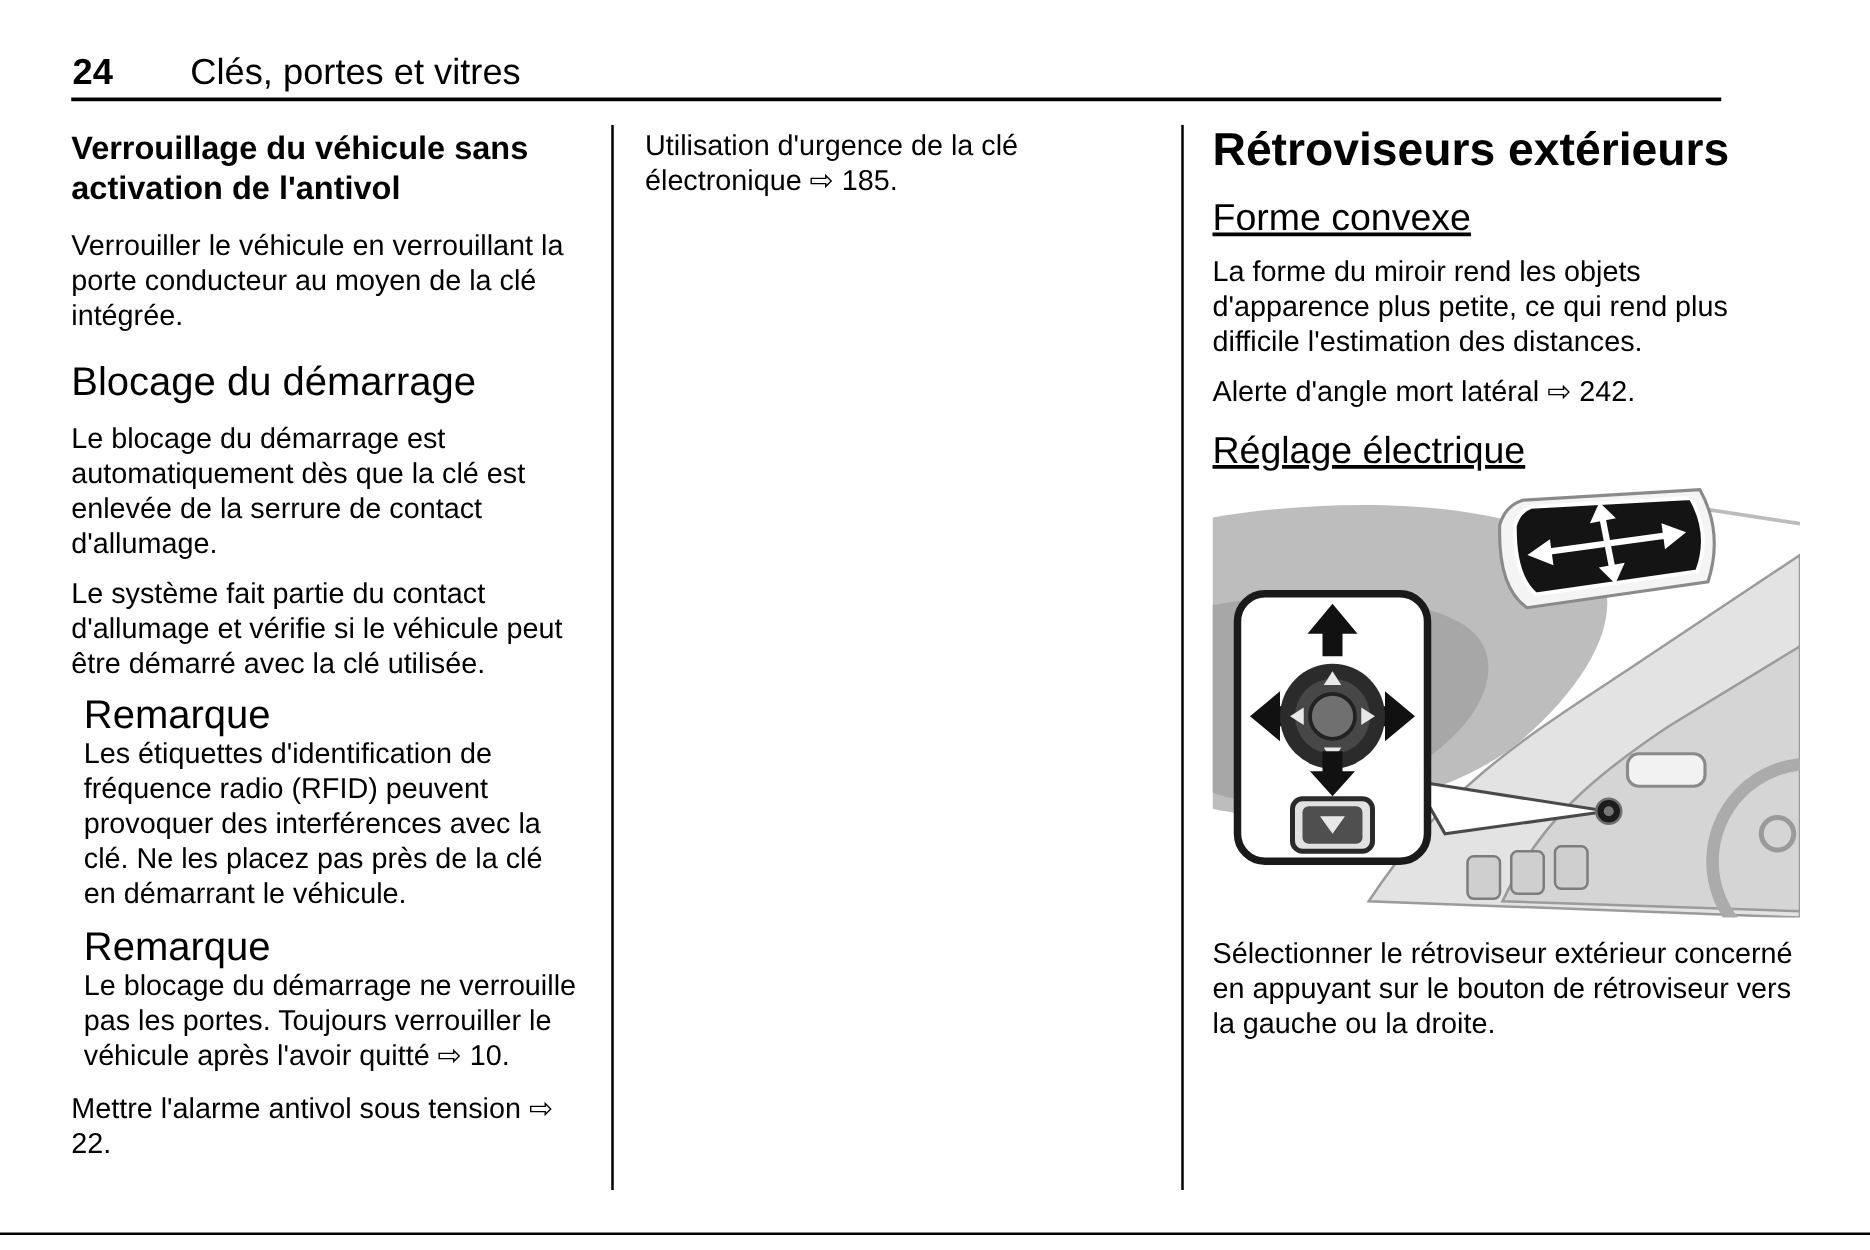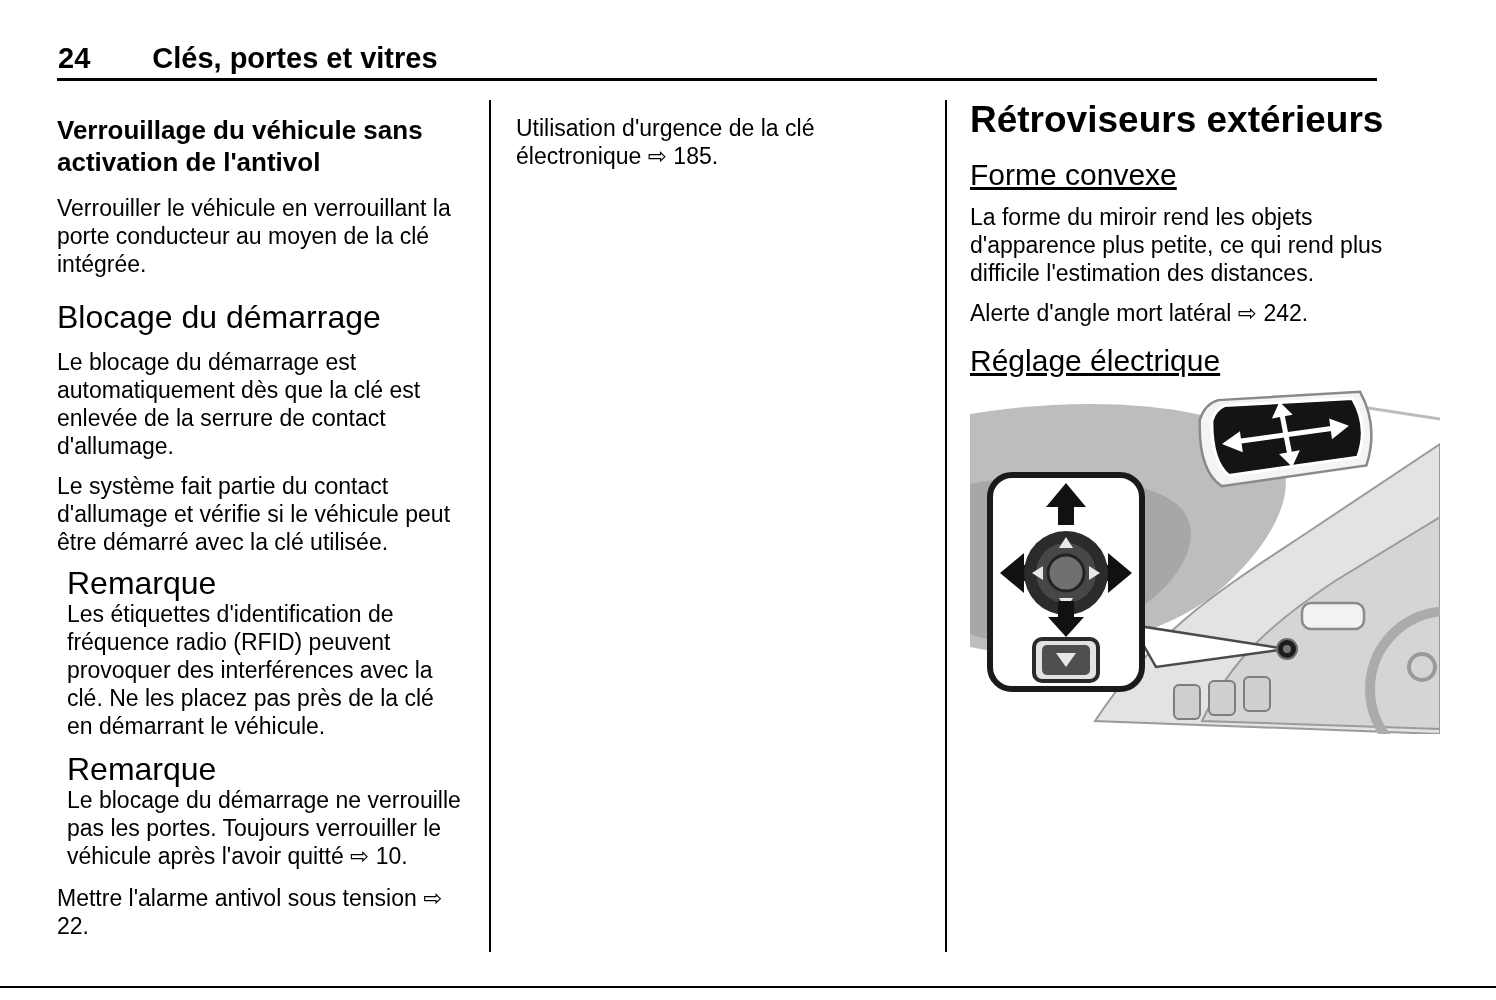--- a/index.html
+++ b/index.html
@@ -6,25 +6,25 @@
   html, body { margin: 0; padding: 0; }
   body {
     width: 1496px; height: 1000px;
     background: #ffffff; color: #000000;
     font-family: "Liberation Sans", "DejaVu Sans", sans-serif;
   }
   .page { position: relative; width: 1496px; height: 1000px; overflow: hidden; background:#fff; }
 
   .page-header { position: absolute; top: 42px; left: 58px; display: flex; align-items: baseline; }
   .page-number { font-size: 29px; font-weight: bold; }
-  .chapter-title { font-size: 29px; font-weight: bold; margin-left: 62px; }
+  .chapter-title { font-size: 29px; font-weight: normal; margin-left: 62px; }
   .header-rule { position: absolute; top: 78px; left: 57px; width: 1320px; height: 3px; background: #000; }
   .bottom-rule { position: absolute; left: 0; bottom: 12px; width: 100%; height: 2px; background: #000; }
 
-  .col { position: absolute; top: 114px; font-size: 23px; line-height: 28px; }
+  .col { position: absolute; top: 102px; font-size: 23px; line-height: 28px; }
   .col-left   { left: 57px;  width: 406px; }
   .col-middle { left: 516px; width: 420px; }
   .col-right  { left: 970px; width: 472px; top: 98px; }
 
   .divider { position: absolute; top: 100px; height: 852px; width: 2px; background: #000; }
   .divider-1 { left: 489px; }
   .divider-2 { left: 945px; }
 
   p { margin: 0 0 12px 0; }
   .h-small  { font-size: 26px; line-height: 32px; font-weight: bold;   margin: 0 0 16px 0; }
@@ -148,16 +148,17 @@
 
           <g>
             <rect x="44" y="164" width="64" height="42" rx="8" fill="#e2e2e2" stroke="#2a2a2a" stroke-width="4"></rect>
             <rect x="52" y="170" width="48" height="30" rx="5" fill="#4f4f4f"></rect>
             <polygon points="66,178 86,178 76,192" fill="#e8e8e8"></polygon>
           </g>
         </g>
       </svg>
     </div>
 
+    <p>Sélectionner le rétroviseur extérieur concerné en appuyant sur le bouton de rétroviseur vers la gauche ou la droite.</p>
   </div>
 
   <div class="bottom-rule"></div>
 </div>
 
 </body></html>

